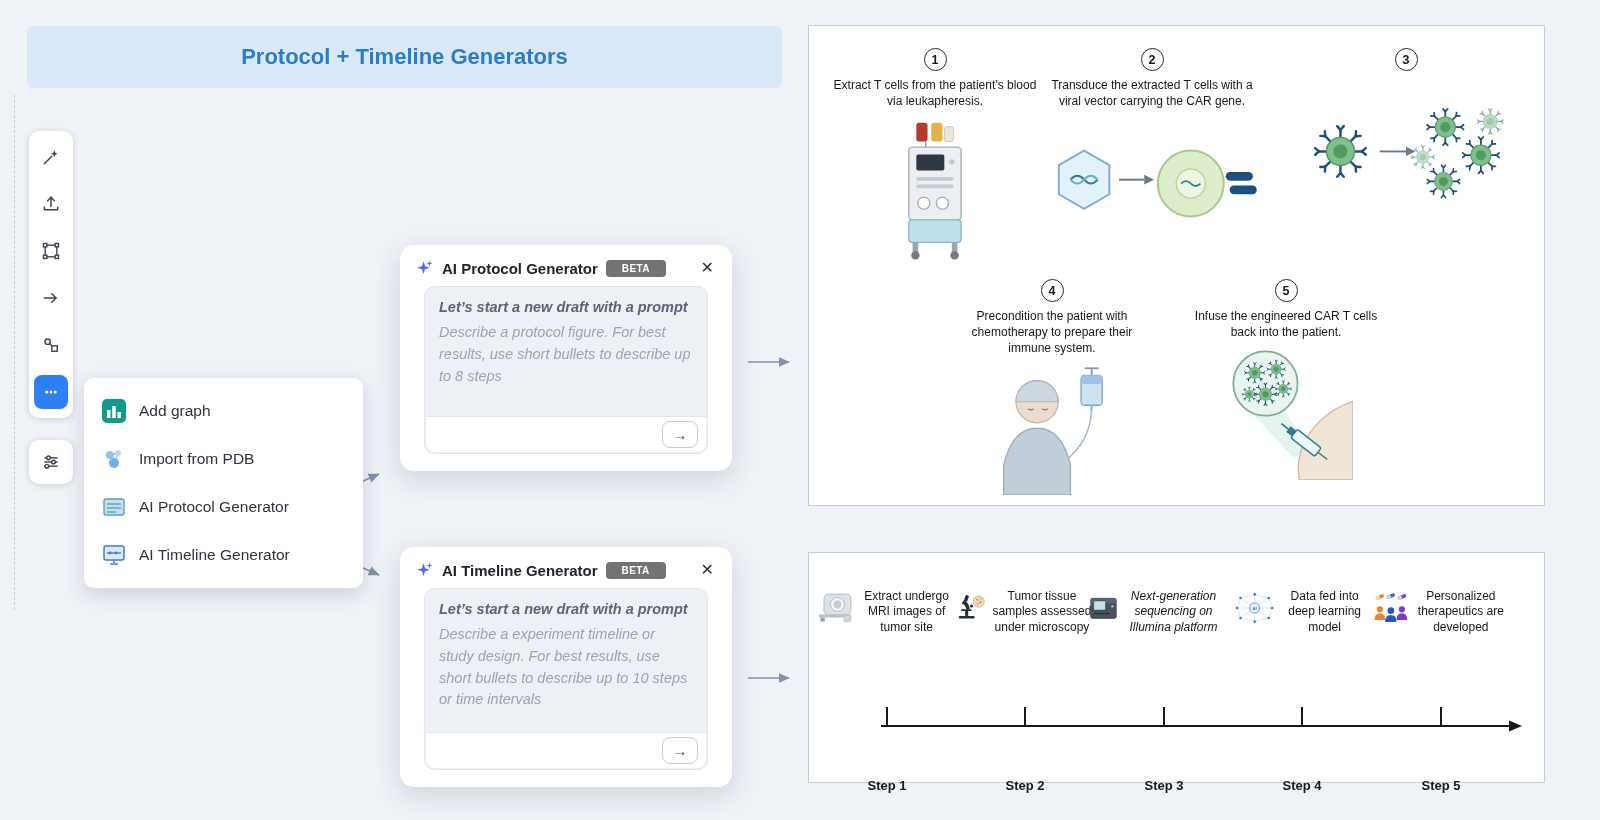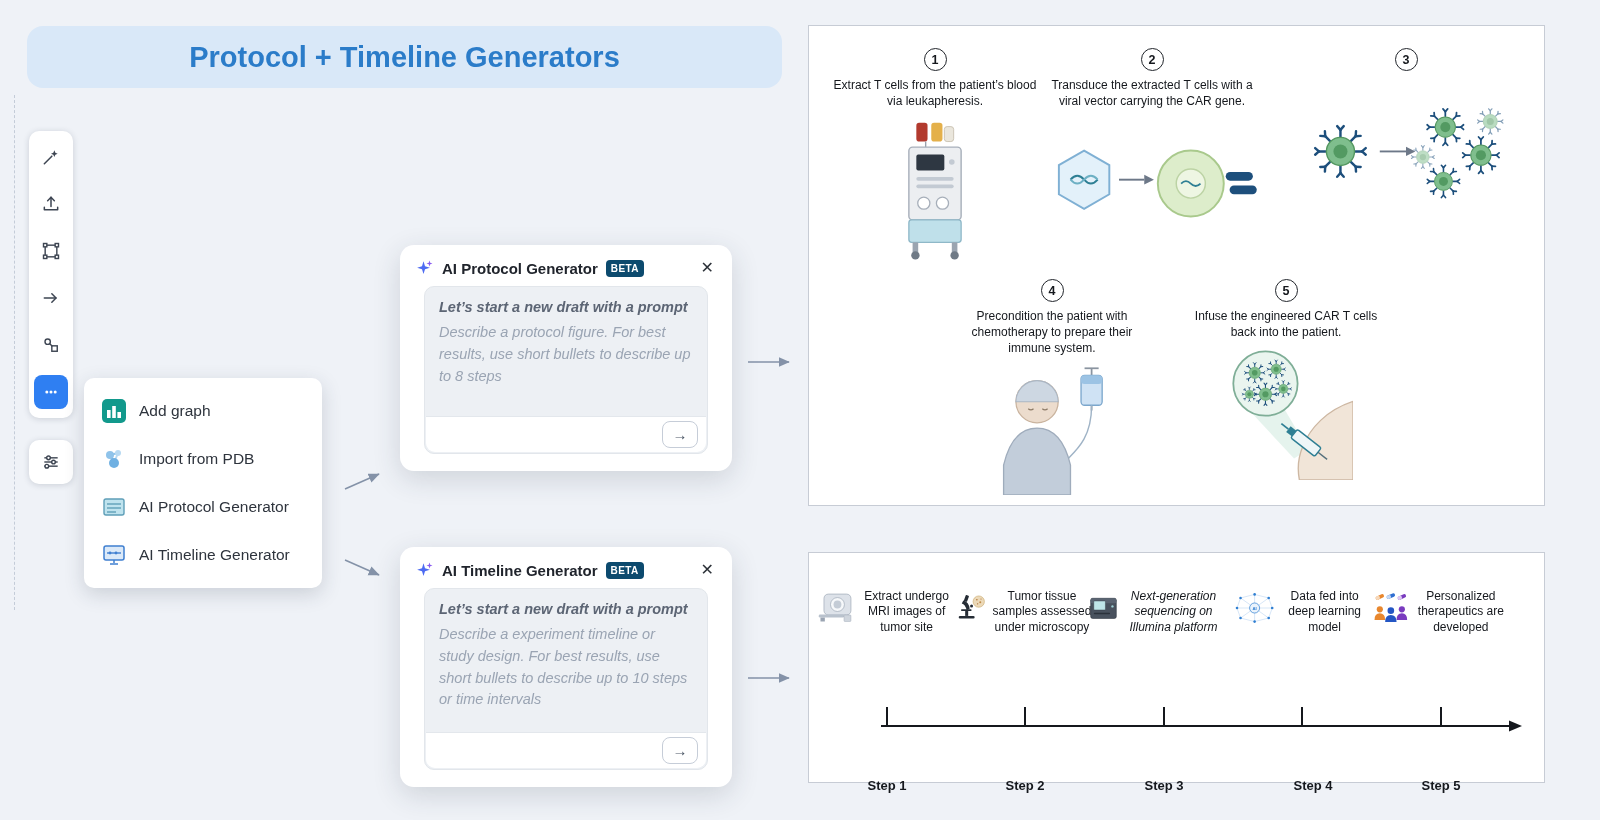--- a/index.html
+++ b/index.html
@@ -3,46 +3,46 @@
 <meta charset="utf-8">
 <style>
   * { margin:0; padding:0; box-sizing:border-box; }
   html,body { width:1600px; height:820px; }
   body { position:relative; overflow:hidden; background:#eff2f7; font-family:"Liberation Sans", sans-serif; color:#15181d; }
 
   
   .guide-line { position:absolute; left:14px; top:95px; height:515px; border-left:1px dashed #c4ccd8; }
 
   
-  .banner { position:absolute; left:27px; top:26px; width:755px; height:62px; background:#d9e8f8; border-radius:16px;
-            display:flex; align-items:center; justify-content:center; font-size:29px; font-weight:600; color:#2b7cc9; }
+  .banner { position:absolute; left:27px; top:26px; width:755px; height:62px; background:#d9e8f8; border-radius:6px;
+            display:flex; align-items:center; justify-content:center; font-size:22px; font-weight:600; color:#2b7cc9; }
 
   
   .toolbar { position:absolute; left:29px; top:131px; width:44px; background:#fff; border-radius:10px;
              box-shadow:0 1px 6px rgba(40,50,70,.18); padding:9px 0; display:flex; flex-direction:column; align-items:center; gap:13px; z-index:8; }
   .tool { width:34px; height:34px; border-radius:8px; display:flex; align-items:center; justify-content:center; color:#3d4552; cursor:pointer; }
   .tool svg { width:20px; height:20px; }
   .tool.active { background:#2f7ff2; color:#fff; }
   .toolbar-extra { position:absolute; left:29px; top:440px; width:44px; height:44px; background:#fff; border-radius:10px;
              box-shadow:0 1px 6px rgba(40,50,70,.18); display:flex; align-items:center; justify-content:center; z-index:8; }
 
   
-  .menu { position:absolute; left:84px; top:378px; width:238px; background:#fff; border-radius:10px;
+  .menu { position:absolute; left:84px; top:378px; width:279px; background:#fff; border-radius:10px;
           box-shadow:0 6px 20px rgba(40,50,70,.18); padding:9px 0; z-index:9; }
   .menu-item { display:flex; align-items:center; gap:13px; padding:12px 18px; font-size:15.5px; color:#2e343d; cursor:pointer; }
   .menu-item svg { width:24px; height:24px; flex:none; }
 
   
   .dialog { position:absolute; width:332px; background:#fff; border-radius:14px; box-shadow:0 8px 28px rgba(40,50,70,.16); z-index:10; }
   .dialog.protocol { left:400px; top:245px; height:226px; }
   .dialog.timeline { left:400px; top:547px; height:240px; }
   .dialog-header { display:flex; align-items:center; gap:8px; padding:13px 14px 8px 16px; }
   .sparkle { width:18px; height:18px; flex:none; }
   .dialog-title { font-size:15px; font-weight:700; color:#20242c; }
-  .beta { background:#0c4a6e; color:#fff; font-size:10px; font-weight:700; padding:3px 5px; border-radius:4px; letter-spacing:.4px; }
+  .beta { background:#737373; color:#fff; font-size:10px; font-weight:700; padding:3px 16px; border-radius:4px; letter-spacing:.4px; }
   .close { margin-left:auto; font-size:16px; color:#2c3138; cursor:pointer; line-height:1; padding:2px 4px; }
   .prompt-box { margin:0 24px; background:#edf0f4; border:1px solid #e2e6eb; border-radius:10px; padding:12px 14px; position:relative; }
   .dialog.protocol .prompt-box { height:168px; }
   .dialog.timeline .prompt-box { height:182px; }
   .prompt-heading { font-style:italic; font-weight:700; color:#5c6574; font-size:14.5px; margin-bottom:7px; }
   .prompt-placeholder { font-style:italic; color:#9aa4b3; font-size:14.5px; line-height:1.5; }
   .prompt-footer { position:absolute; left:1px; right:1px; bottom:1px; height:36px; background:#fff; border-top:1px solid #e3e7ec;
                    border-radius:0 0 9px 9px; display:flex; align-items:center; justify-content:flex-end; padding:0 8px; }
   .send-btn { width:36px; height:27px; background:#fff; border:1px solid #c6cdd8; border-radius:8px; display:flex;
               align-items:center; justify-content:center; font-size:15px; color:#4a5564; cursor:pointer; }
@@ -454,15 +454,15 @@
     <line x1="78" y1="2" x2="78" y2="21" stroke="#15181d" stroke-width="2"></line>
     <line x1="216" y1="2" x2="216" y2="21" stroke="#15181d" stroke-width="2"></line>
     <line x1="355" y1="2" x2="355" y2="21" stroke="#15181d" stroke-width="2"></line>
     <line x1="493" y1="2" x2="493" y2="21" stroke="#15181d" stroke-width="2"></line>
     <line x1="632" y1="2" x2="632" y2="21" stroke="#15181d" stroke-width="2"></line>
   </svg>
 
   <div class="step-lbl" style="left:8px;">Step 1</div>
   <div class="step-lbl" style="left:146px;">Step 2</div>
   <div class="step-lbl" style="left:285px;">Step 3</div>
-  <div class="step-lbl" style="left:434px;">Step 4</div>
+  <div class="step-lbl" style="left:423px;">Step 4</div>
   <div class="step-lbl" style="left:562px;">Step 5</div>
 </div>
 
 </body></html>

